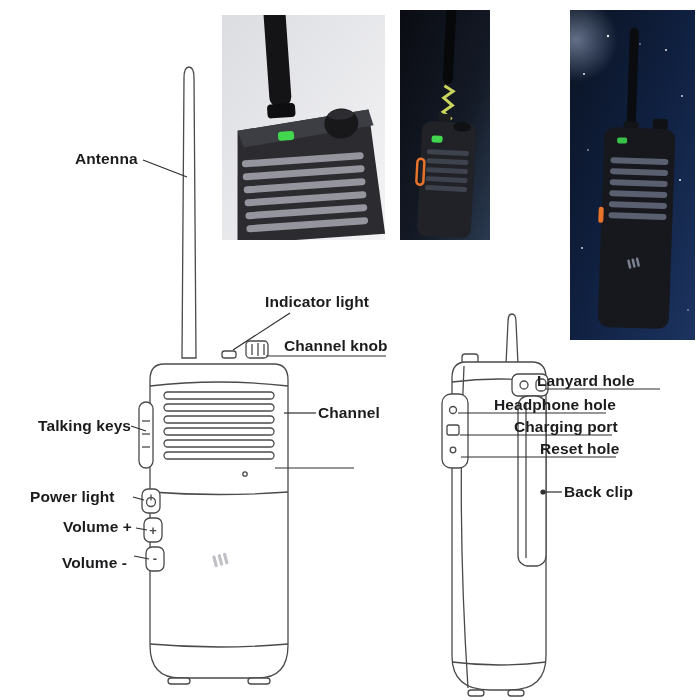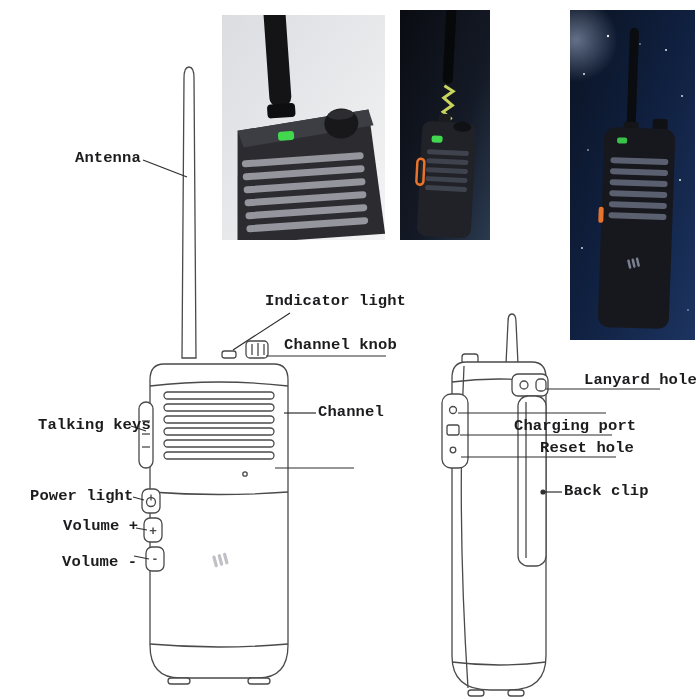--- a/index.html
+++ b/index.html
@@ -8,21 +8,21 @@
     font-family:"Liberation Sans",sans-serif;
   }
   .stage{position:absolute;left:0;top:0;width:700px;height:700px;background:#fff;}
   .photo{position:absolute;overflow:hidden;}
   .photo1{left:222px;top:15px;width:163px;height:225px;}
   .photo2{left:400px;top:10px;width:90px;height:230px;}
   .photo3{left:570px;top:10px;width:125px;height:330px;}
   .linework{position:absolute;left:0;top:0;}
   .label{
     position:absolute;font-size:15.5px;font-weight:600;color:#1c1c1e;
-    letter-spacing:.1px;white-space:nowrap;line-height:1.15;font-family:Liberation Mono, monospace;
+    letter-spacing:.1px;white-space:nowrap;line-height:1.15;
   }
   .label.wrap{white-space:normal;width:104px;}
 </style>
 </head>
 <body>
 
 <div class="stage">
 
   <div class="photo photo1">
     <svg width="163" height="225" viewBox="0 0 163 225">
@@ -231,18 +231,19 @@
   </svg>
 
   <div class="label" style="left:75px;top:150px">Antenna</div>
   <div class="label" style="left:265px;top:293px">Indicator light</div>
   <div class="label" style="left:284px;top:337px">Channel knob</div>
   <div class="label" style="left:318px;top:404px">Channel</div>
   <div class="label" style="left:38px;top:417px">Talking keys</div>
   <div class="label" style="left:30px;top:488px">Power light</div>
   <div class="label" style="left:63px;top:518px">Volume +</div>
   <div class="label" style="left:62px;top:554px">Volume -</div>
-  <div class="label" style="left:584px;top:372px">Lanyard hole</div>
+  <div class="label" style="left:537px;top:372px">Lanyard hole</div>
+  <div class="label" style="left:494px;top:396px">Headphone hole</div>
   <div class="label" style="left:514px;top:418px">Charging port</div>
   <div class="label" style="left:540px;top:440px">Reset hole</div>
   <div class="label" style="left:564px;top:483px">Back clip</div>
 
 </div>
 
 </body></html>

